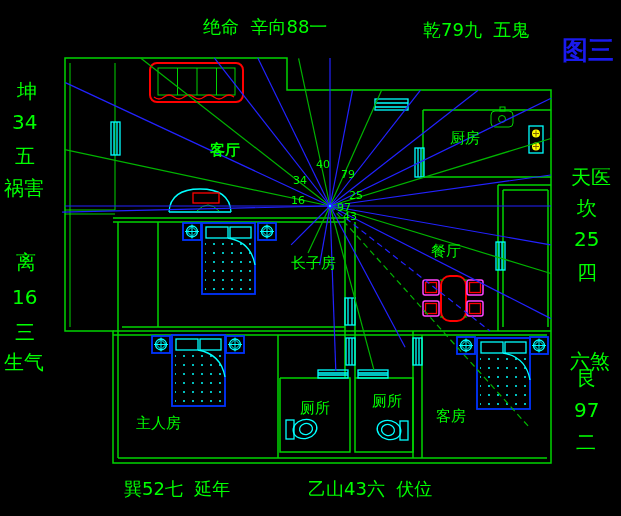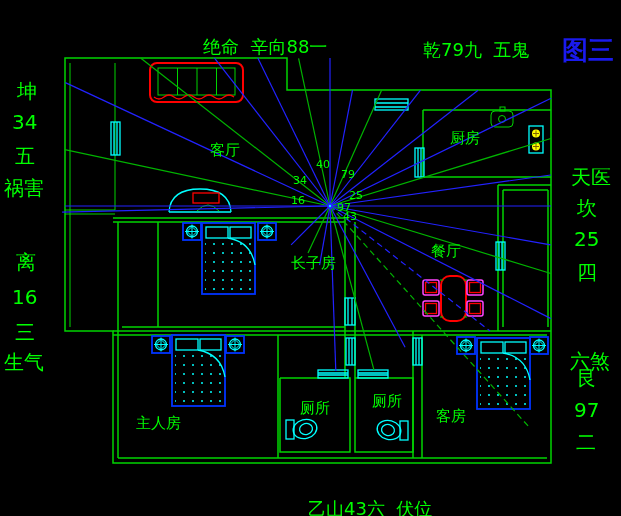--- a/index.html
+++ b/index.html
@@ -17,21 +17,21 @@
   .st-cyan{stroke:var(--cyan);fill:none;stroke-width:1.3;}
   .st-blue{stroke:var(--fblue);fill:none;stroke-width:1.8;}
   .st-red{stroke:var(--red);fill:none;stroke-width:2;}
   .st-redthin{stroke:var(--red);fill:none;stroke-width:1.3;}
   .st-mag{stroke:var(--mag);fill:none;stroke-width:1.5;}
   .dotc{fill:var(--cyan);}
   .dotg{fill:var(--wall);}
   .ray-b{stroke:var(--rayb);stroke-width:1.2;}
   .ray-g{stroke:var(--rayg);stroke-width:1.2;}
   .lbl{position:absolute;color:var(--text);font-size:20px;line-height:1.1;white-space:pre;}
-  .lbl-top{font-size:18px;margin-top:20px;}
+  .lbl-top{font-size:18px;}
   .lbl-room{font-size:15px;}
   .lbl-num{font-size:11px;}
   .lbl-tag{color:var(--tagblue);font-size:26px;font-weight:bold;}
 </style>
 </head>
 <body>
 
 <div id="canvas">
 
   <svg id="plan" width="621" height="516" viewBox="0 0 621 516">
@@ -234,23 +234,24 @@
   <div class="lbl" style="left:571px;top:166px;">天医</div>
   <div class="lbl" style="left:577px;top:197px;">坎</div>
   <div class="lbl" style="left:574px;top:228px;">25</div>
   <div class="lbl" style="left:577px;top:261px;">四</div>
 
   <div class="lbl" style="left:570px;top:336px;margin-top:14px;">六煞</div>
   <div class="lbl" style="left:577px;top:367px;">艮</div>
   <div class="lbl" style="left:574px;top:399px;">97</div>
   <div class="lbl" style="left:576px;top:431px;">二</div>
 
+  <div class="lbl lbl-top" style="left:124px;top:479px;">巽52七  延年</div>
   <div class="lbl lbl-top" style="left:308px;top:479px;">乙山43六  伏位</div>
 
-  <div class="lbl lbl-room" style="left:210px;top:142px;">客厅</div>
+  <div class="lbl lbl-room" style="left:210px;top:142px;font-weight:bold;">客厅</div>
   <div class="lbl lbl-room" style="left:450px;top:130px;">厨房</div>
   <div class="lbl lbl-room" style="left:431px;top:243px;">餐厅</div>
   <div class="lbl lbl-room" style="left:291px;top:255px;">长子房</div>
   <div class="lbl lbl-room" style="left:136px;top:415px;">主人房</div>
   <div class="lbl lbl-room" style="left:300px;top:400px;">厕所</div>
   <div class="lbl lbl-room" style="left:372px;top:393px;">厕所</div>
   <div class="lbl lbl-room" style="left:436px;top:408px;">客房</div>
 
   <div class="lbl lbl-num" style="left:316px;top:159px;">40</div>
   <div class="lbl lbl-num" style="left:341px;top:169px;">79</div>

